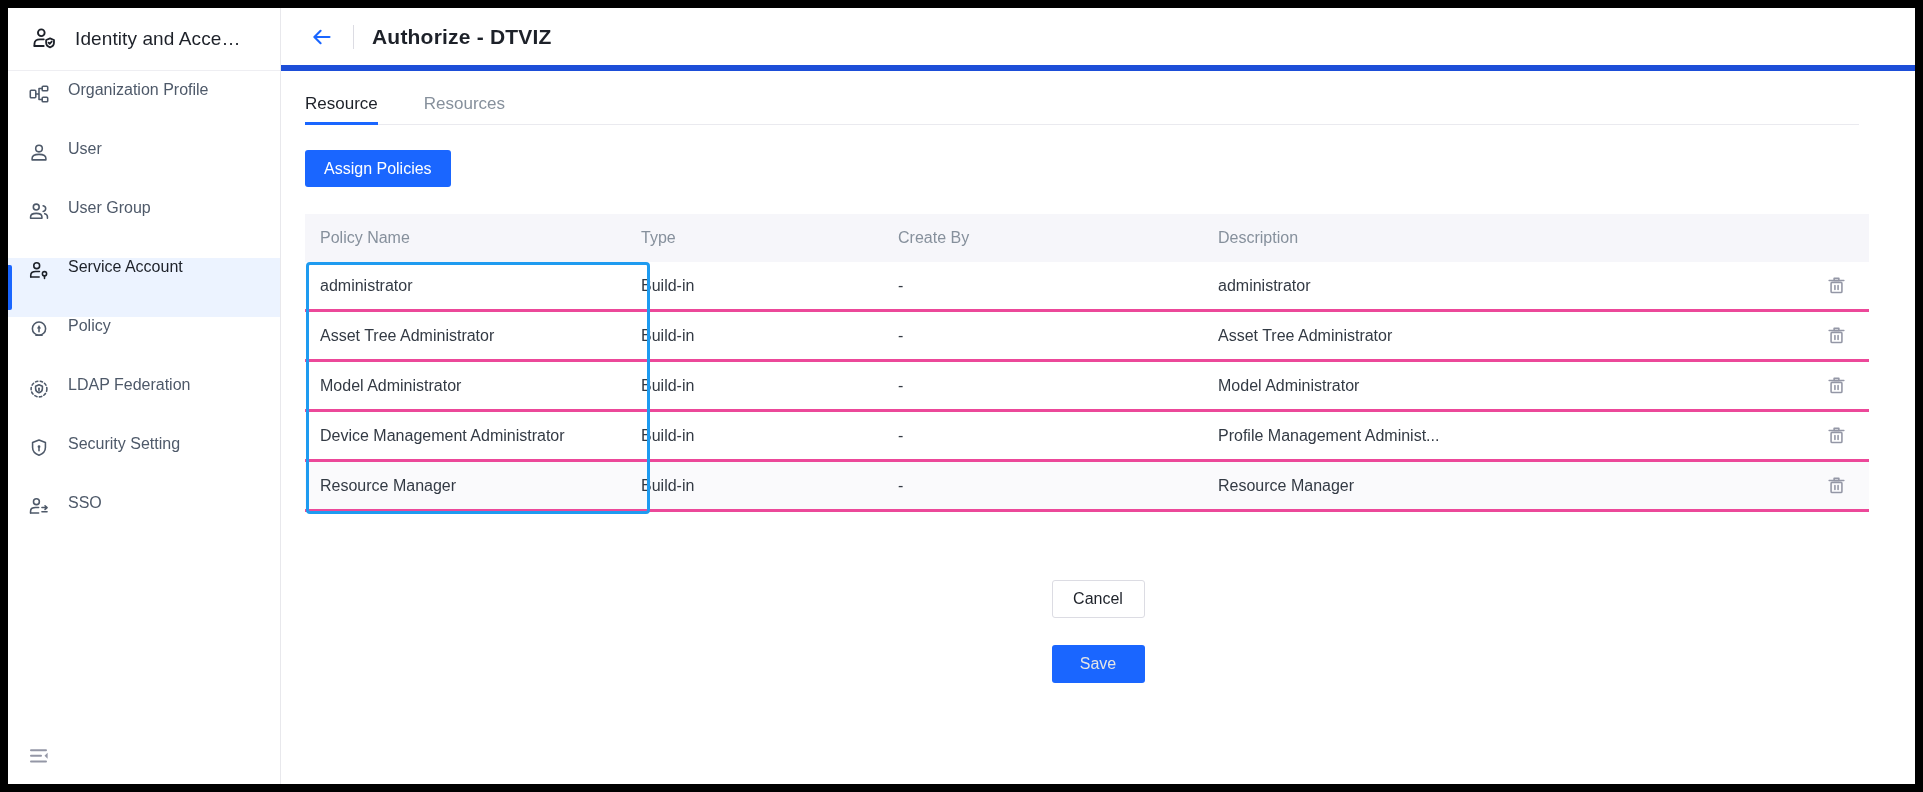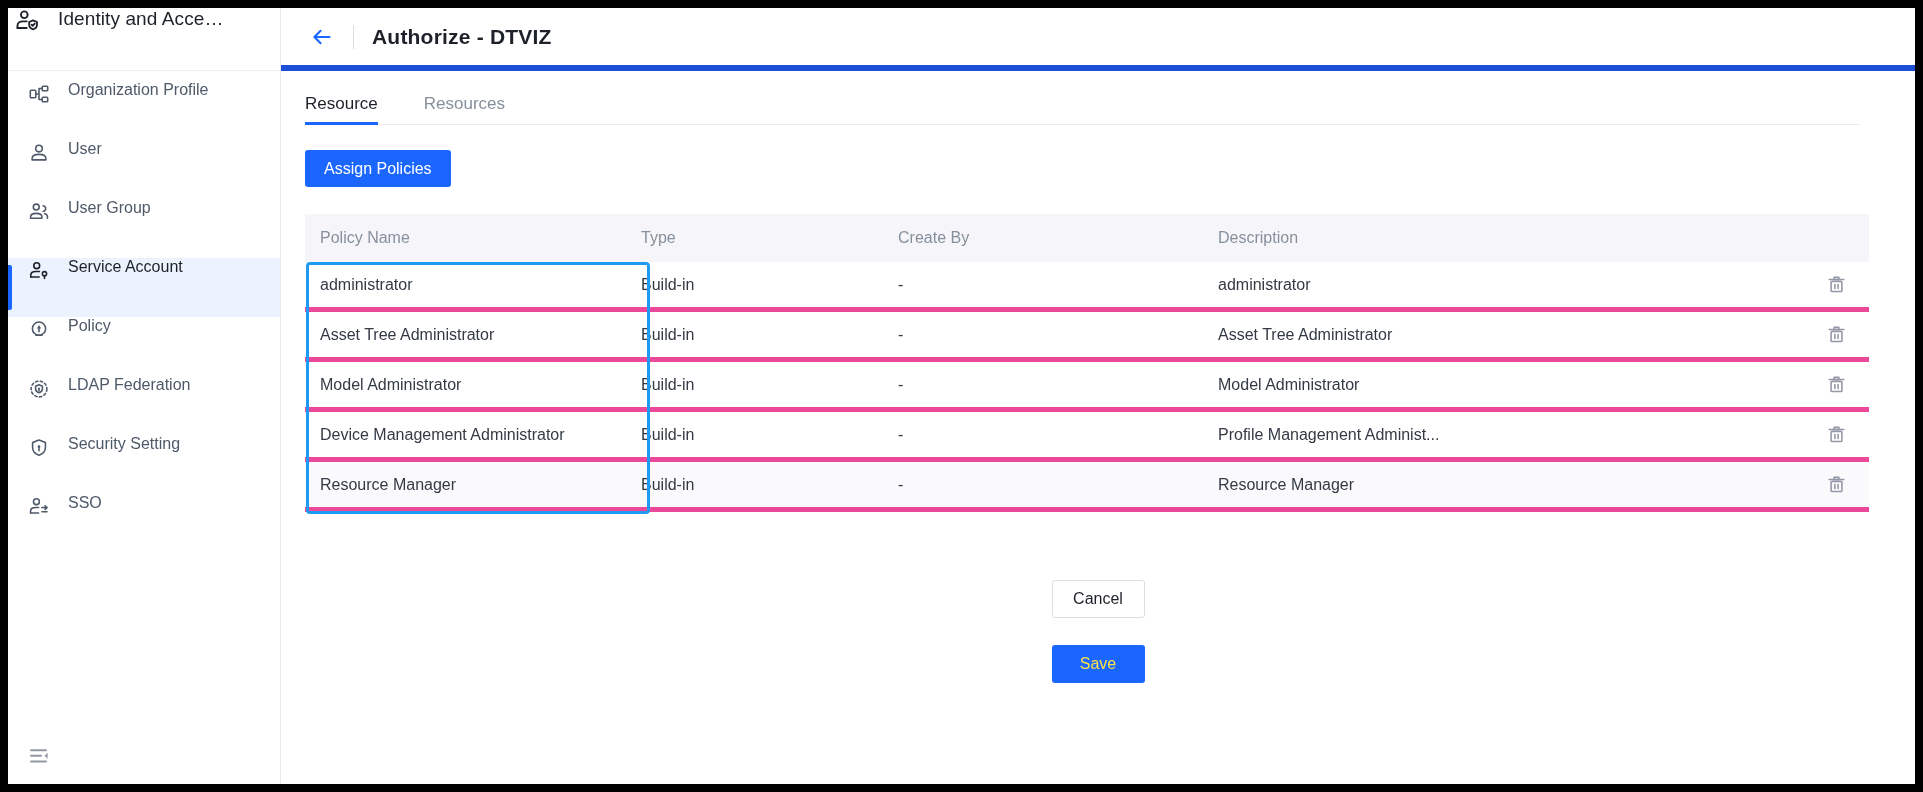--- a/index.html
+++ b/index.html
@@ -25,22 +25,22 @@
     background: #ffffff;
     border-right: 1px solid #e8e8ec;
     display: flex;
     flex-direction: column;
     position: relative;
     flex: 0 0 273px;
   }
   #sidebar-header {
     height: 63px;
     display: flex;
-    align-items: flex-start;
-    padding-left: 6px;
+    align-items: center;
+    padding-left: 23px;
     border-bottom: 1px solid #eeeef2;
   }
   #sidebar-header .sb-icon { width: 30px; display: flex; align-items: center; justify-content: flex-start; }
   #sidebar-header .sb-title {
     font-size: 19px;
     color: #1d2129;
     margin-left: 14px;
     white-space: nowrap;
     letter-spacing: .1px;
   }
@@ -183,21 +183,21 @@
     align-items: center;
     font-size: 16px;
     color: #86909c;
   }
   .t-row {
     display: flex;
     height: 50px;
     align-items: center;
     font-size: 16px;
     color: #333a44;
-    border-bottom: 5px solid #ec4899;
+    border-bottom: 3px solid #ec4899;
     background: #ffffff;
   }
   .t-row.hovered { background: #fafafc; }
   .c-name  { flex: 0 0 321px; padding-left: 15px; white-space: nowrap; overflow: hidden; text-overflow: ellipsis; }
   .c-type  { flex: 0 0 257px; padding-left: 15px; }
   .c-by    { flex: 0 0 320px; padding-left: 15px; }
   .c-desc  { flex: 1 1 auto;  padding-left: 15px; white-space: nowrap; overflow: hidden; text-overflow: ellipsis; }
   .c-act   { flex: 0 0 66px; display: flex; align-items: center; justify-content: center; }
   .del-icon { cursor: pointer; color: #9497a6; display: flex; align-items: center; justify-content: center; }
 
@@ -229,21 +229,21 @@
     font-size: 16px;
     border-radius: 3px;
     cursor: pointer;
     font-family: "Liberation Sans", sans-serif;
     display: inline-flex;
     align-items: center;
     justify-content: center;
     padding: 0 18px;
   }
   .btn-cancel { background: #ffffff; color: #1d2129; border: 1px solid #dcdce3; }
-  .btn-save   { background: #1a66ff; color: #fde047; border: none; }
+  .btn-save   { background: #1a66ff; color: #e5e5e5; border: none; }
 </style>
 </head>
 <body>
 
 <div id="frame">
 
   <aside id="sidebar">
 
     <div id="sidebar-header">
       <span class="sb-icon">

